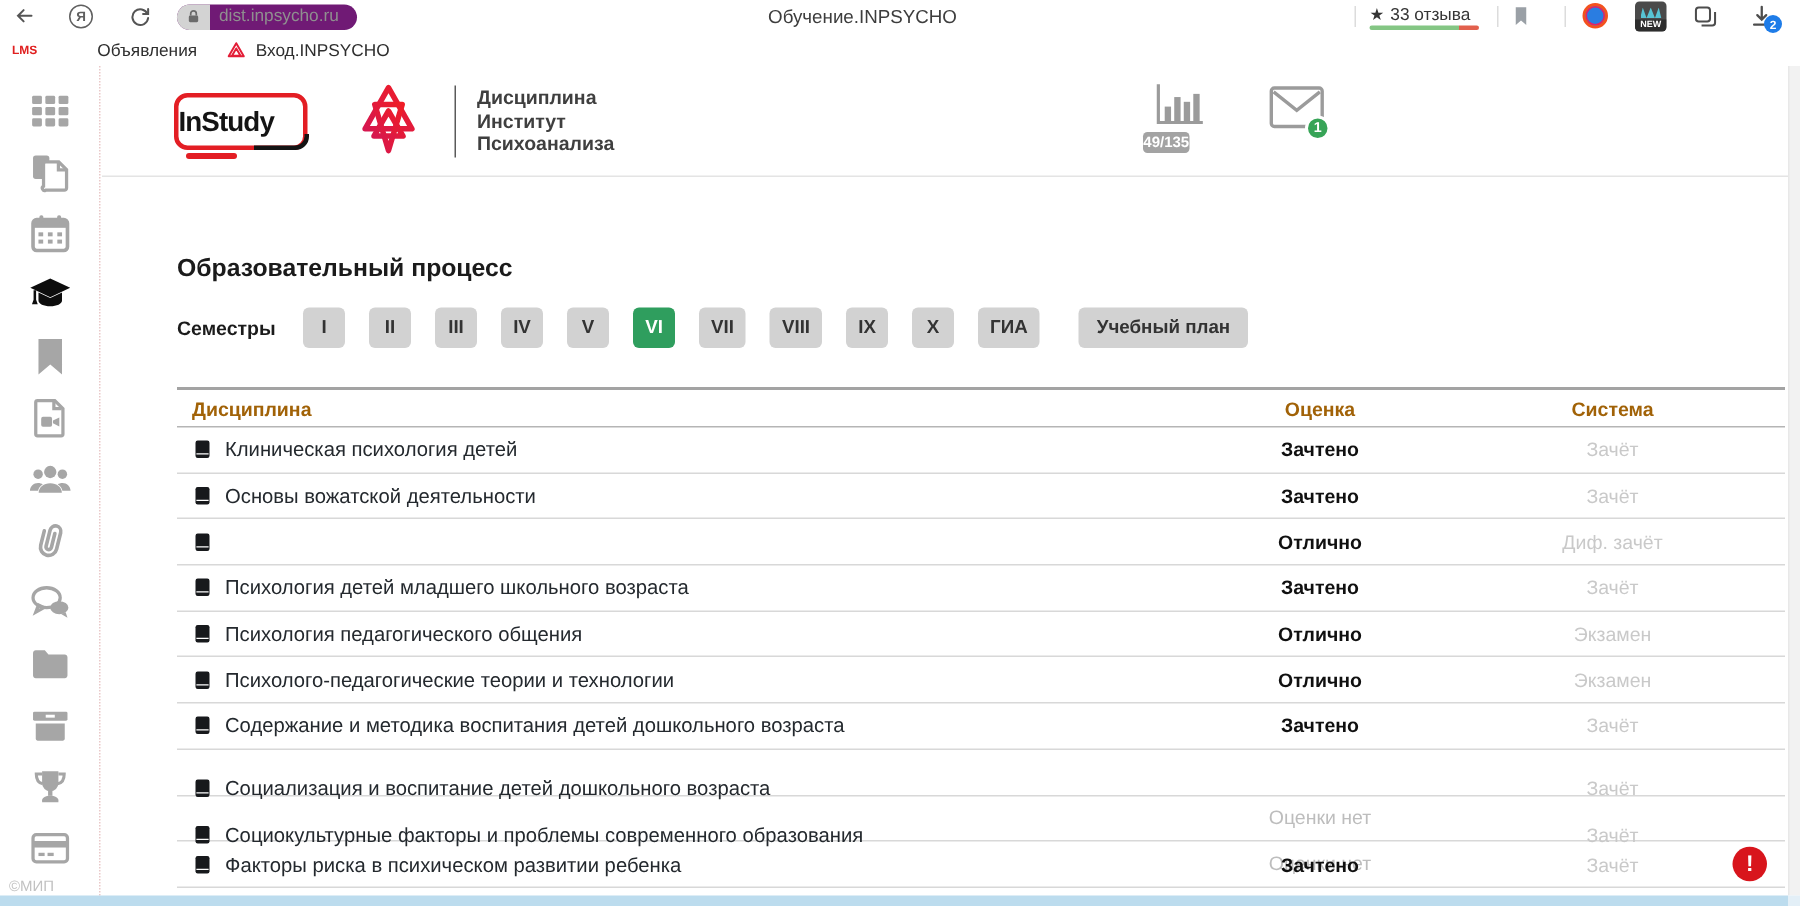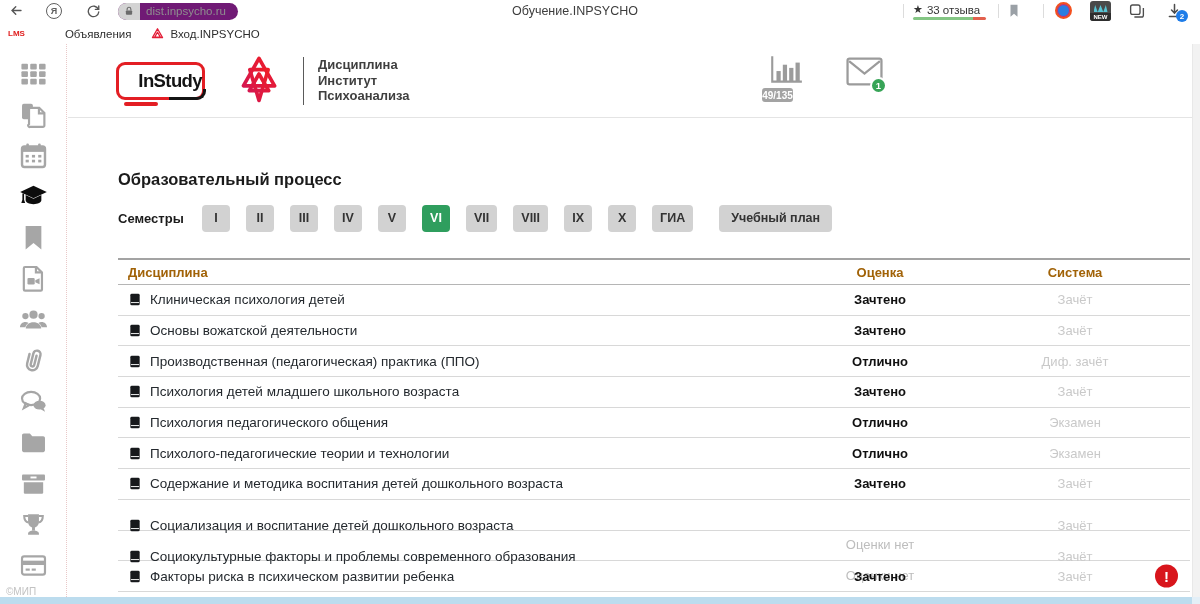--- a/index.html
+++ b/index.html
@@ -65,21 +65,21 @@
   .sb-item svg { width:29px; height:29px; }
   .sb-item.active { color:#0d0d0d; }
   .sb-footer { position:absolute; left:6px; bottom:0; font-size:10px; color:#c2c2c2; }
 
   
   .content { position:absolute; left:68px; top:44px; right:8px; bottom:7px; background:#fff; }
 
   .app-header { position:relative; height:74px; border-bottom:1px solid #e4e4e4;
     display:flex; align-items:center; padding-left:48px; }
   .instudy { width:89px; height:38px; border:3.5px solid #e31e24; border-radius:9px; position:relative;
-    display:flex; align-items:center; justify-content:flex-end; cursor:pointer; background:#fff; }
+    display:flex; align-items:center; justify-content:flex-start; cursor:pointer; background:#fff; }
   .instudy-text { font-weight:bold; font-size:18.5px; color:#141414; letter-spacing:-0.6px; }
   .instudy-stand { position:absolute; left:5px; bottom:-9px; width:34px; height:4px; background:#e31e24; border-radius:2px; }
   .instudy-corner { position:absolute; right:-3.5px; bottom:-3.5px; width:44%; height:11px;
     border-bottom:3.5px solid #141414; border-right:3.5px solid #141414; border-bottom-right-radius:9px; }
   .mip-logo { margin-left:26px; cursor:pointer; }
   .mip-logo svg { width:56px; height:56px; }
   .hdr-divider { width:1px; height:48px; background:#5a5a5a; margin:0 14px 0 16px; }
   .institute { font-size:13px; font-weight:bold; color:#3f3f3f; line-height:15.5px; }
   .stat-chart { position:absolute; left:700px; top:10px; color:#9b9b9b; cursor:pointer; }
   .stat-chart svg { width:36px; height:32px; }
@@ -446,21 +446,20 @@
           <div class="t-cell system">Зачёт</div>
         </div>
         <div class="t-row">
           <div class="t-cell name">
             <span class="icon book">
               <svg viewBox="0 0 24 24" fill="currentColor">
                 <path d="M6.5 2h11A2.5 2.5 0 0 1 20 4.5v15a2.5 2.5 0 0 1-2.5 2.5h-11A2.5 2.5 0 0 1 4 19.5v-15A2.5 2.5 0 0 1 6.5 2z"></path>
                 <path d="M5 16.5h14v1.6H5z" fill="#fff"></path>
               </svg>
             </span>
-            <span>Производственная (педагогическая) практика (ППО)</span>
           </div>
           <div class="t-cell grade">Отлично</div>
           <div class="t-cell system">Диф. зачёт</div>
         </div>
         <div class="t-row">
           <div class="t-cell name">
             <span class="icon book">
               <svg viewBox="0 0 24 24" fill="currentColor">
                 <path d="M6.5 2h11A2.5 2.5 0 0 1 20 4.5v15a2.5 2.5 0 0 1-2.5 2.5h-11A2.5 2.5 0 0 1 4 19.5v-15A2.5 2.5 0 0 1 6.5 2z"></path>
                 <path d="M5 16.5h14v1.6H5z" fill="#fff"></path>

